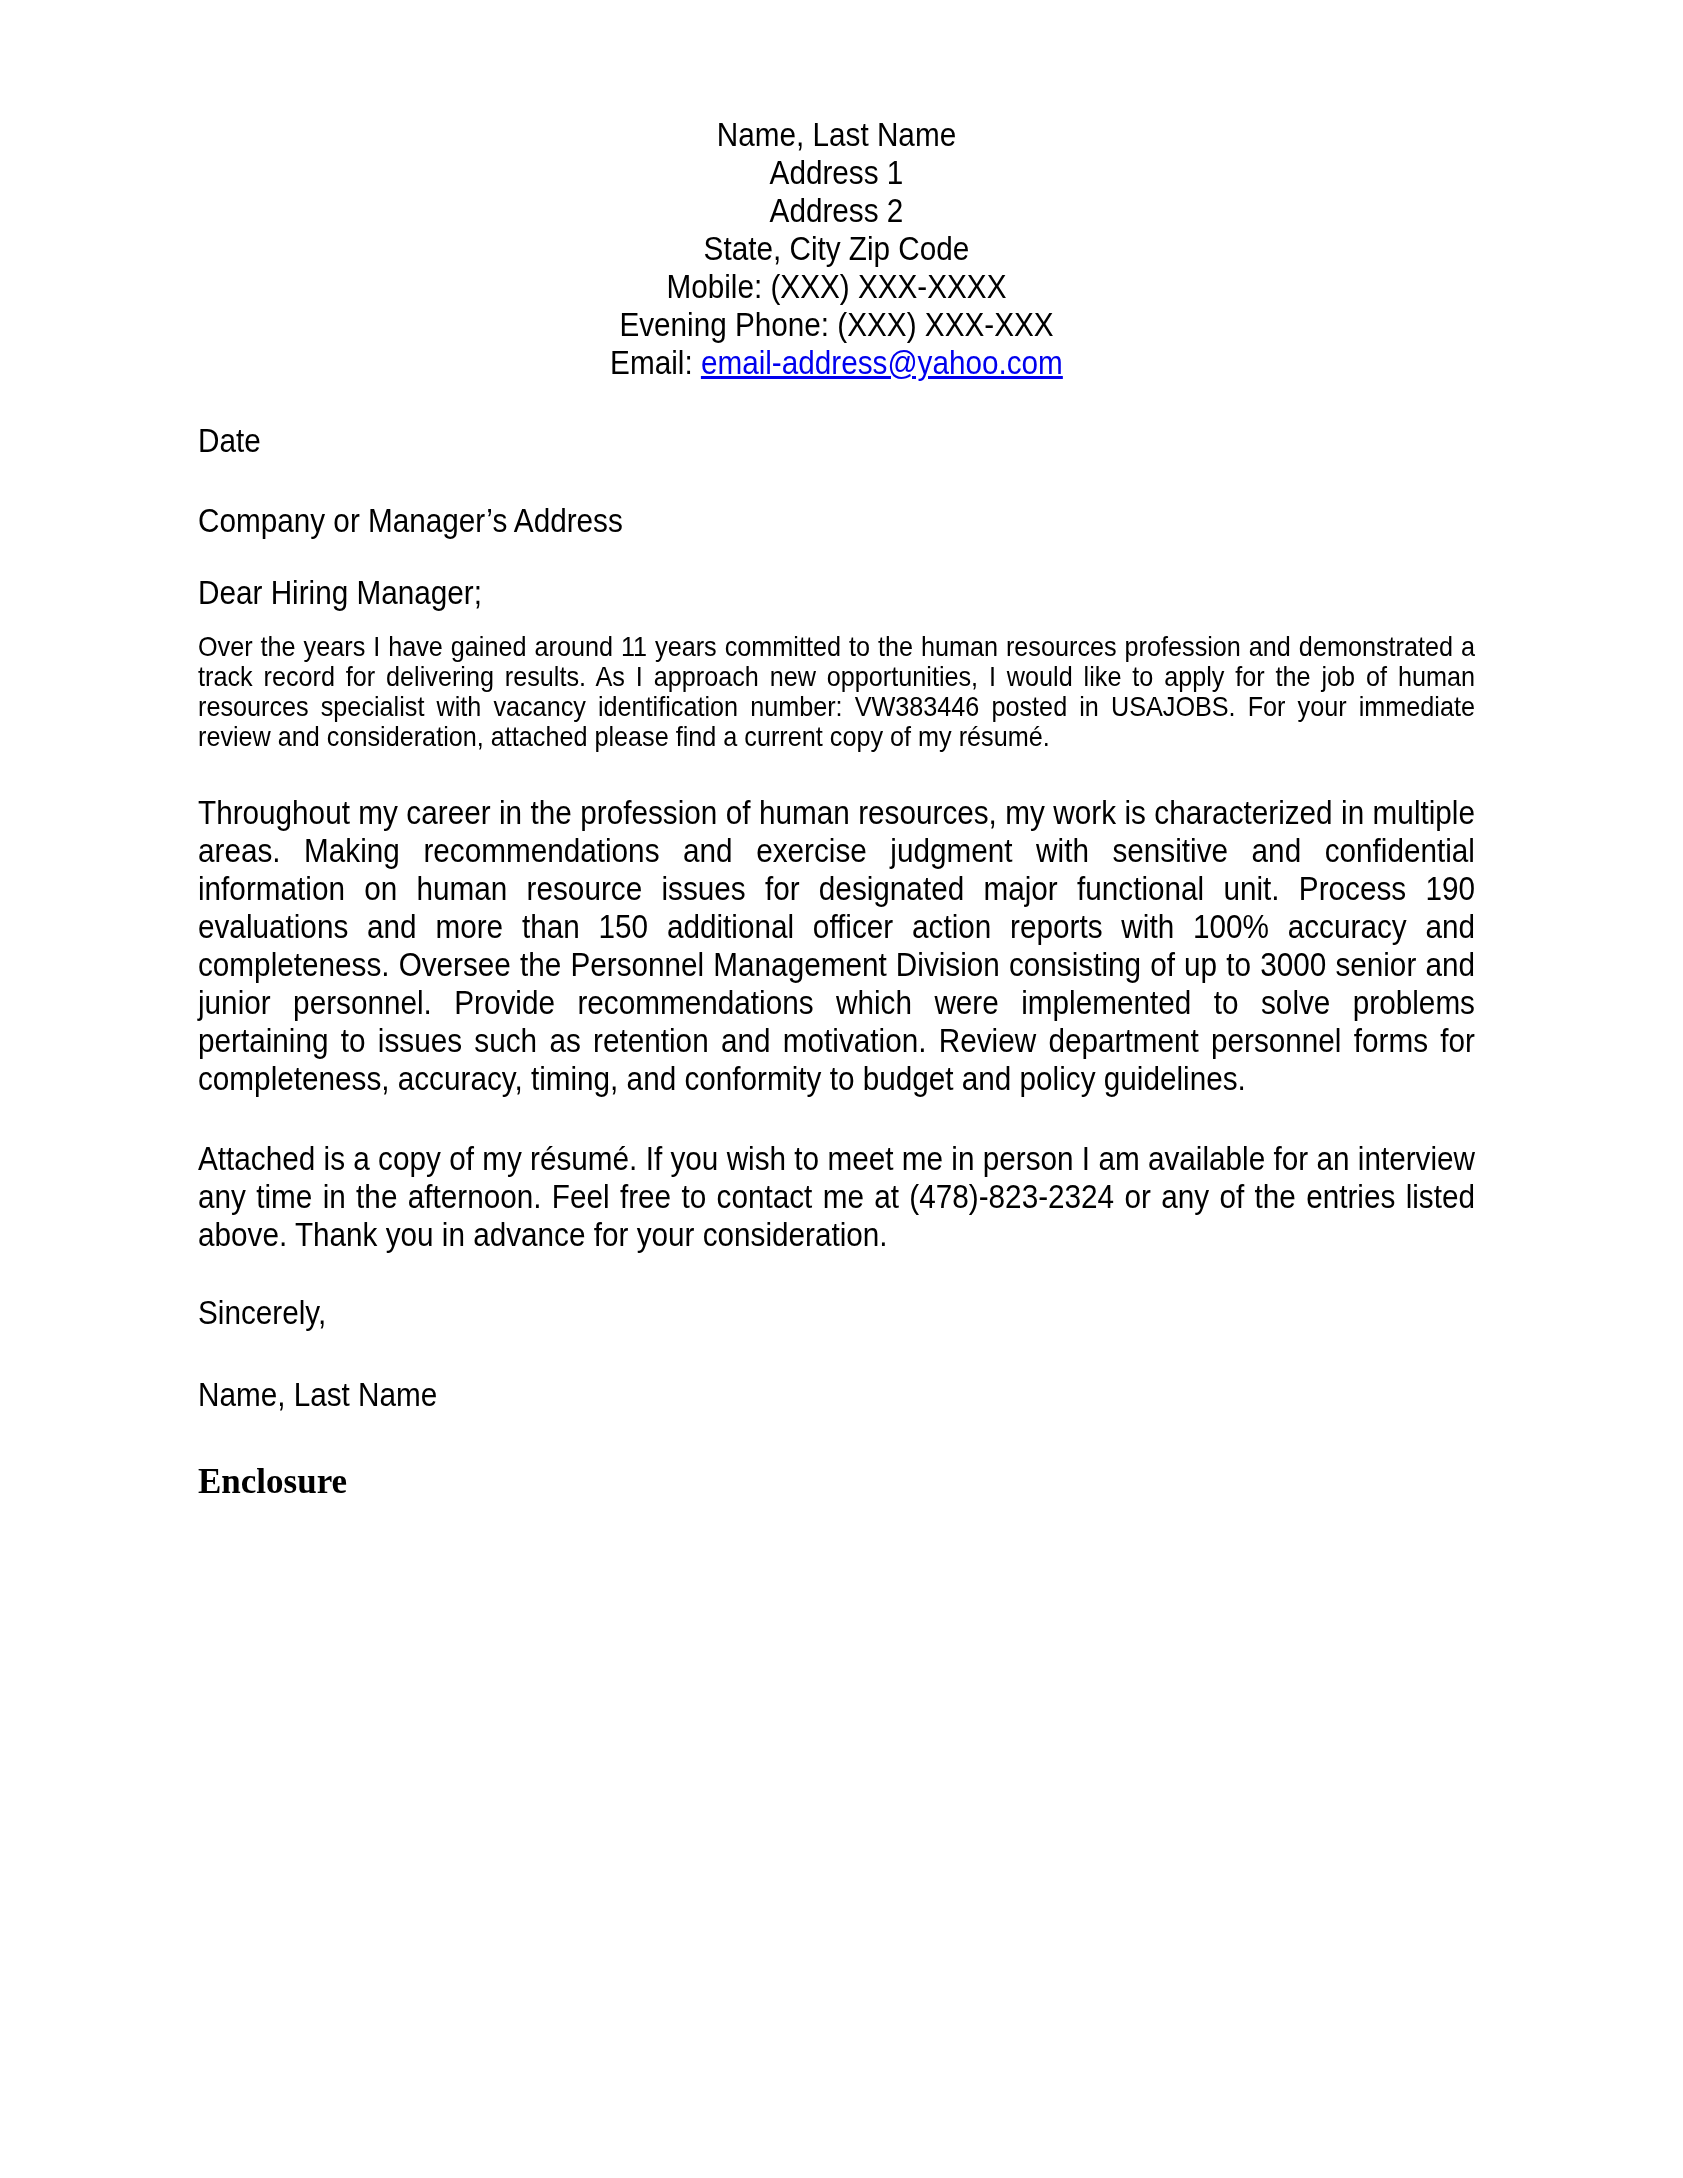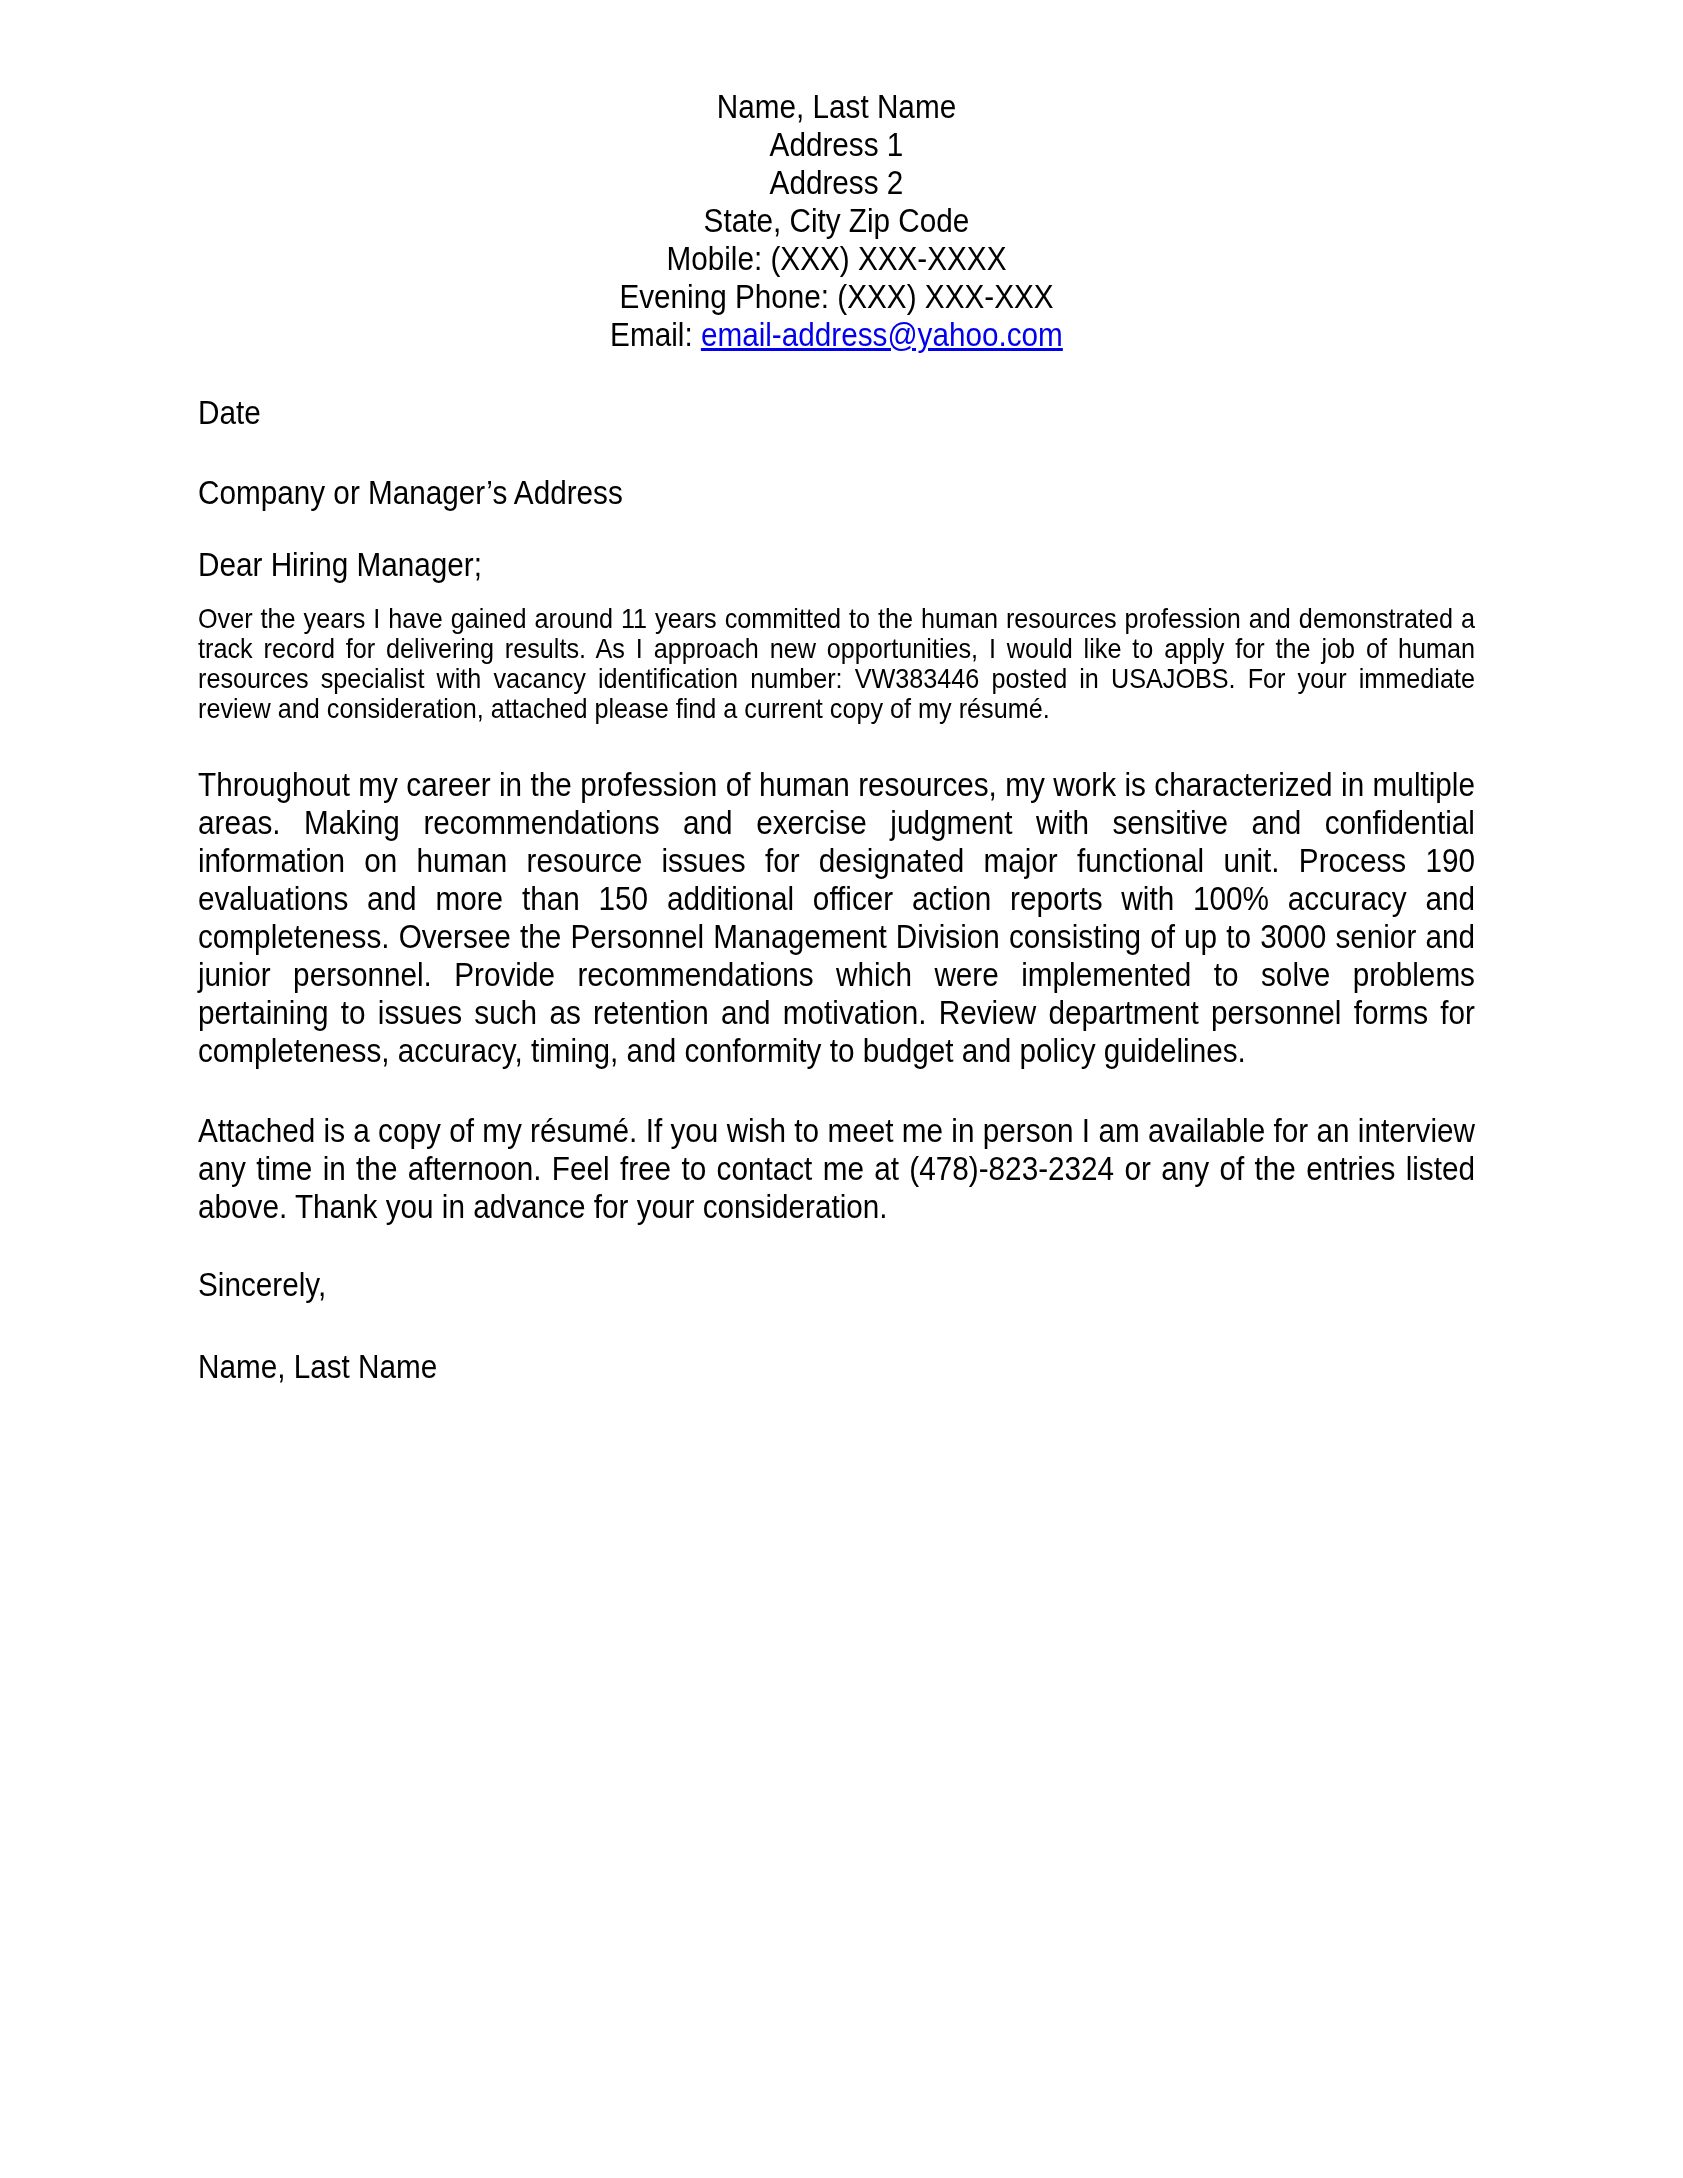--- a/index.html
+++ b/index.html
@@ -13,21 +13,21 @@
     height: 2178px;
     background: #ffffff;
     overflow: hidden;
     font-family: "Liberation Sans", "DejaVu Sans", sans-serif;
     color: #000000;
   }
   .content {
     position: relative;
     margin-left: 198px;
     width: 1277px;
-    padding-top: 88px;
+    padding-top: 116px;
   }
   
   .narrow {
     width: 111.11%;
     transform: scaleX(0.9);
     transform-origin: 0 0;
   }
   .hdr-block {
     text-align: center;
     font-size: 33px;
@@ -93,16 +93,17 @@
     <div class="para para-small narrow">Over the years I have gained around 11 years committed to the human resources profession and demonstrated a track record for delivering results. As I approach new opportunities, I would like to apply for the job of human resources specialist with vacancy identification number: VW383446 posted in USAJOBS. For your immediate review and consideration, attached please find a current copy of my résumé.</div>
 
     <div class="para para-2 narrow">Throughout my career in the profession of human resources, my work is characterized in multiple areas. Making recommendations and exercise judgment with sensitive and confidential information on human resource issues for designated major functional unit. Process 190 evaluations and more than 150 additional officer action reports with 100% accuracy and completeness. Oversee the Personnel Management Division consisting of up to 3000 senior and junior personnel. Provide recommendations which were implemented to solve problems pertaining to issues such as retention and motivation. Review department personnel forms for completeness, accuracy, timing, and conformity to budget and policy guidelines.</div>
 
     <div class="para para-3 narrow">Attached is a copy of my résumé. If you wish to meet me in person I am available for an interview any time in the afternoon. Feel free to contact me at (478)-823-2324 or any of the entries listed above. Thank you in advance for your consideration.</div>
 
     <div class="line closing-line narrow">Sincerely,</div>
 
     <div class="line signature-line narrow">Name, Last Name</div>
 
+    <div class="enclosure-line">Enclosure</div>
 
   </div>
 </div>
 
 
 </body></html>

